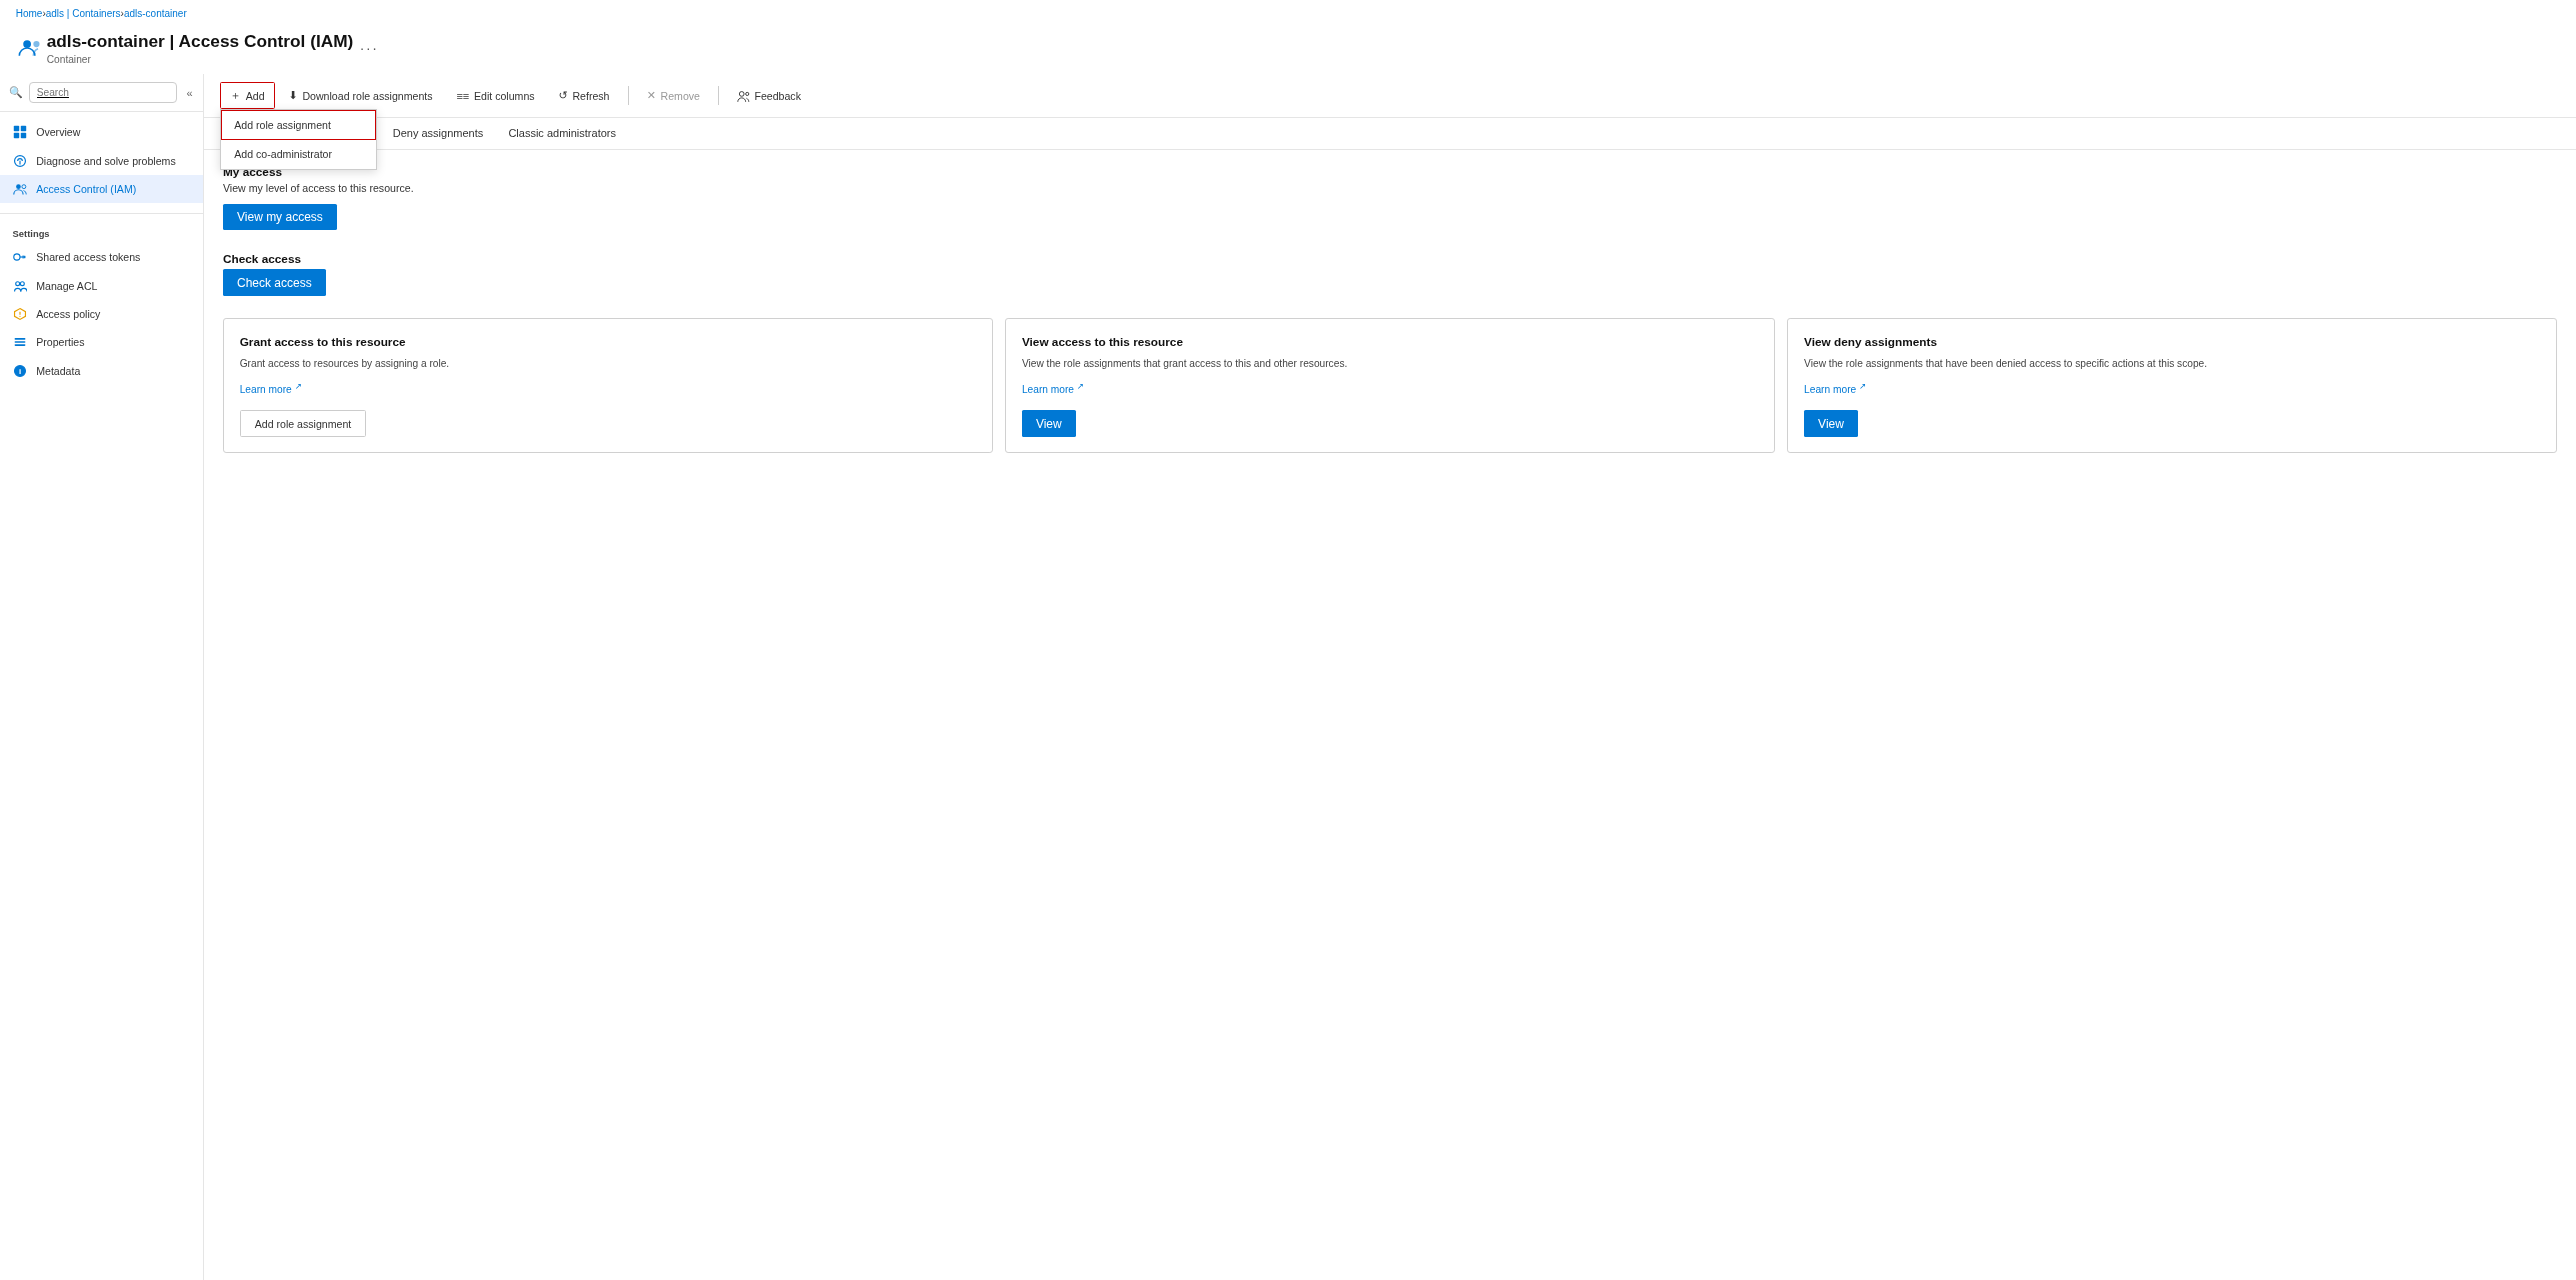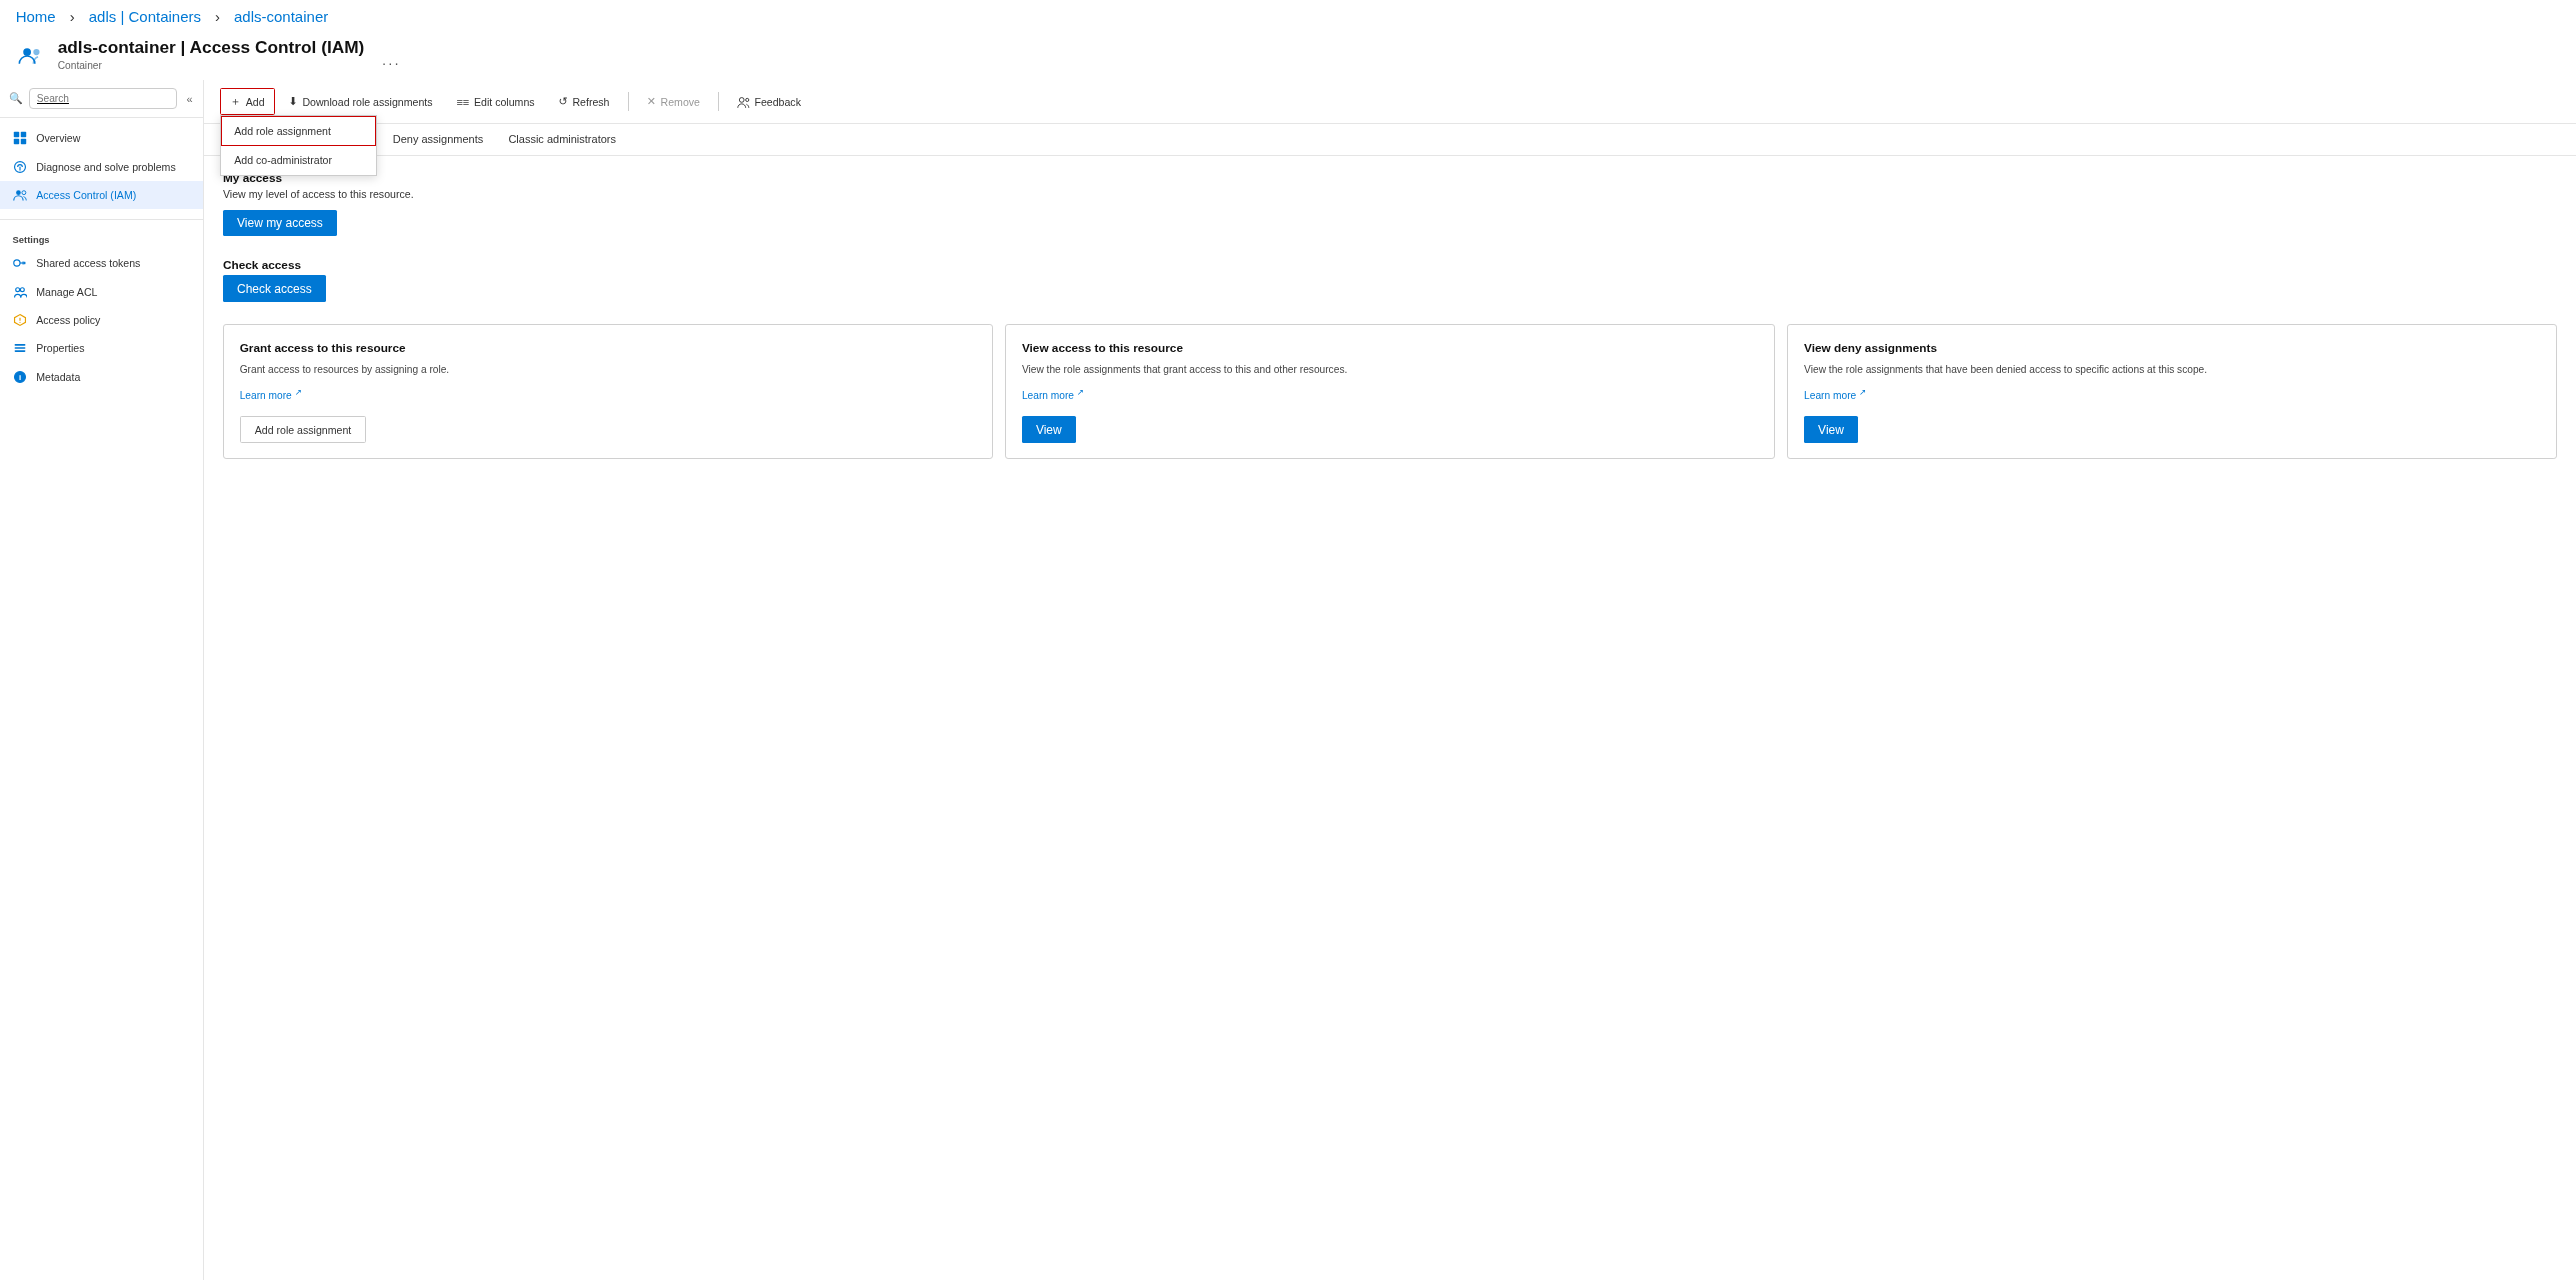--- a/index.html
+++ b/index.html
@@ -1,25 +1,25 @@
 <!DOCTYPE html>
 <html style="font-size:12.6px"><head>
   <meta charset="utf-8">
   <style>
     * { box-sizing: border-box; margin: 0; padding: 0; }
     body { font-family: 'Segoe UI', Arial, sans-serif; font-size: 11px; color: #333; background: #fff; display: flex; flex-direction: column; height: 100vh; overflow: hidden; }
 
     
-    .breadcrumb { padding: 7.9px 15.7px; font-size: 15px; color: #0078d4; display: flex; align-items: flex-start; gap: 14px; }
+    .breadcrumb { padding: 7.9px 15.7px; font-size: 10px; color: #0078d4; display: flex; align-items: flex-start; gap: 0; }
     .breadcrumb span { color: #333; }
     .breadcrumb a { color: #0078d4; text-decoration: none; }
     .breadcrumb-sep { color: #666; }
 
     
-    .page-header { padding: 4.7px 15.7px 9.4px 15.7px; display: flex; align-items: flex-end; gap: 11px; }
+    .page-header { padding: 4.7px 15.7px 9.4px 15.7px; display: flex; align-items: center; }
     .page-header-icon { width: 31px; height: 31px; display: flex; align-items: center; justify-content: center; }
     .page-header-icon svg { width: 28px; height: 28px; }
     .page-header-text h1 { font-size: 17.3px; font-weight: 600; color: #111; }
     .page-header-text .subtitle { font-size: 10.2px; color: #666; margin-top: 1.6px; }
     .page-header-more { font-size: 14px; color: #555; cursor: pointer; margin-left: 6.3px; letter-spacing: 1.6px; }
 
     
     .main-layout { display: flex; flex: 1; overflow: hidden; }
 
     

